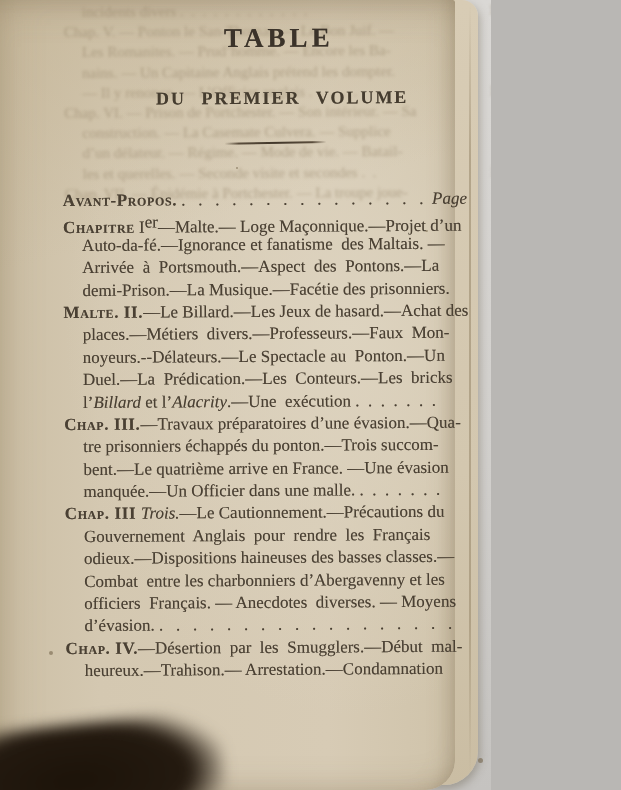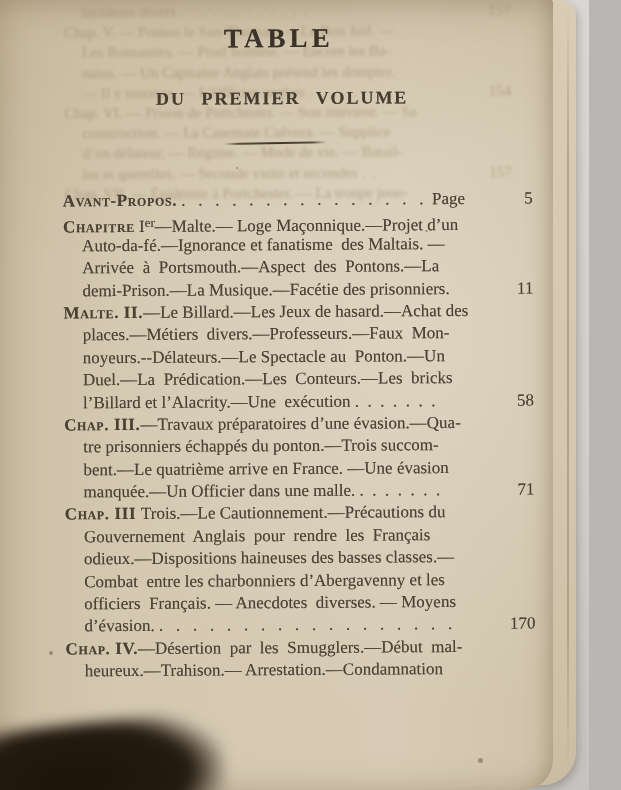--- a/index.html
+++ b/index.html
@@ -1,17 +1,17 @@
 <!DOCTYPE html>
 <html><head>
 <meta charset="utf-8">
 <style>
   html,body{margin:0;padding:0;background:#b9b7b4;}
   .photo{
-    position:relative;width:589px;height:790px;overflow:hidden;
+    position:relative;width:491px;height:790px;overflow:hidden;
     background:linear-gradient(180deg,#dad8d5 0%,#d2d0cd 55%,#c5c3c0 100%);
     font-family:"Liberation Serif","DejaVu Serif",serif;
   }
   
   .page-stack{
     position:absolute;top:0;bottom:5px;left:0;right:13px;
     background:linear-gradient(180deg,#d8ccb5 0%,#d3c7af 60%,#cabda3 100%);
     border-radius:0 16px 34px 0;
     box-shadow:2px 4px 8px rgba(90,80,60,.35);
   }
@@ -72,22 +72,22 @@
   
   .toc{
     position:absolute;left:64px;top:189px;width:470px;
     font-size:17px;color:#4a4033;
     text-shadow:0 0 .5px rgba(74,64,51,.5);
   }
   .tline{position:relative;height:22.4px;line-height:22.4px;white-space:pre;padding-left:19px;}
   .tline.first{padding-left:0;}
   .pagenum{position:absolute;right:0;top:0;width:42px;text-align:right;white-space:pre;}
   .seg.sc{font-variant:small-caps;letter-spacing:.6px;font-weight:bold;}
-  .seg.i{text-align:center;}
-  .seg.sup{font-size:13px;vertical-align:5px;letter-spacing:0;font-family:Liberation Serif, serif;}
+  .seg.i{font-style:italic;text-align:center;}
+  .seg.sup{font-size:17px;vertical-align:5px;letter-spacing:0;font-family:Liberation Serif, serif;}
 </style>
 </head>
 <body>
 
 <div class="photo">
 
   <div class="page-stack"></div>
 
   <div class="page">
     <div class="speck" style="left:49px;top:651px;width:4px;height:4px;"></div>

